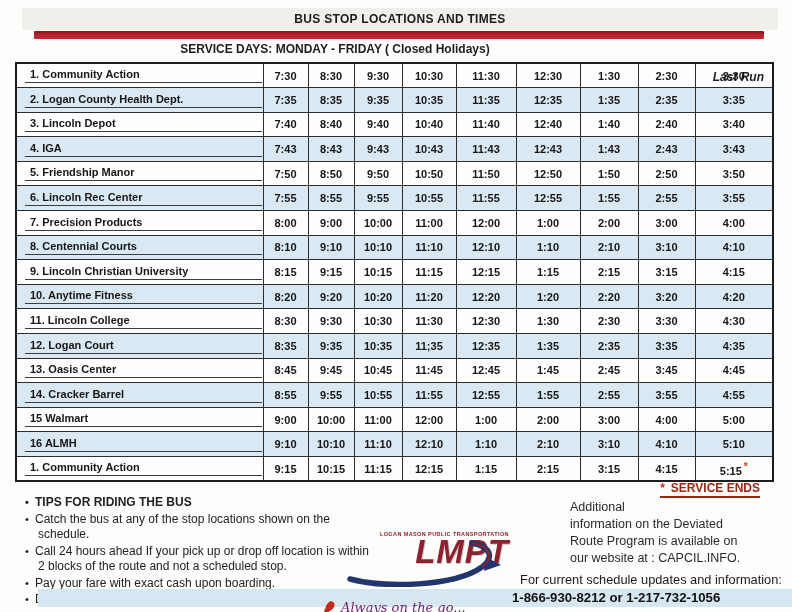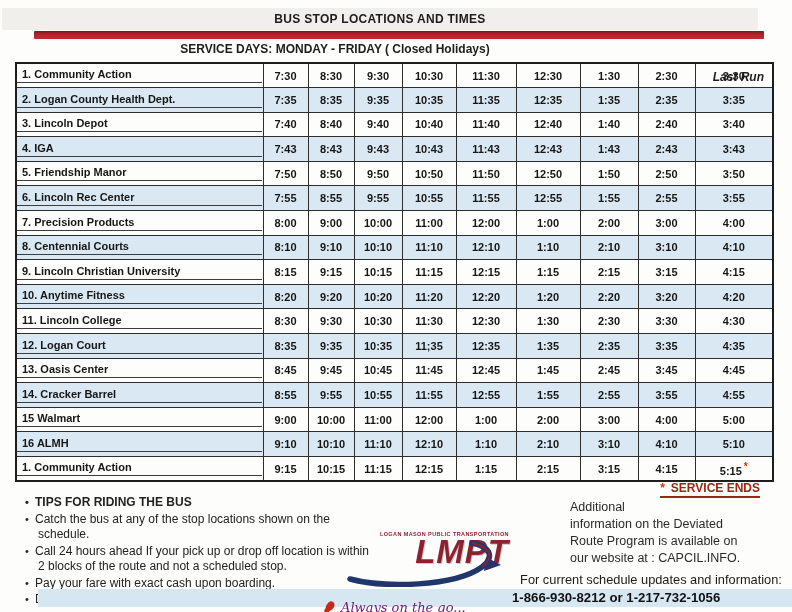--- a/index.html
+++ b/index.html
@@ -2,36 +2,36 @@
 <html><head>
 <meta charset="utf-8">
 <style>
   html,body{margin:0;padding:0;background:#e8e8e8;}
   .page{
     position:relative;width:792px;height:612px;background:#fdfdfb;
     font-family:"Liberation Sans",sans-serif;color:#1d1d1d;overflow:hidden;
     margin:0 auto;
   }
   
-  .title-band{position:absolute;left:2px;top:8px;width:756px;height:22px;
+  .title-band{position:absolute;left:22px;top:8px;width:756px;height:22px;
     background:#f0efec;display:flex;align-items:center;justify-content:center;}
   .title{font-size:12px;font-weight:bold;letter-spacing:.3px;color:#1c1c1c;}
   .red-bar{position:absolute;left:34px;top:31px;width:730px;height:8px;
     background:linear-gradient(#7e171c 0%,#b5232a 45%,#c42b31 100%);border-radius:1px;}
   .service-days{position:absolute;left:335px;top:42px;transform:translateX(-50%);
     font-size:12px;font-weight:bold;white-space:nowrap;}
   .last-run{position:absolute;right:28px;top:42px;font-size:12px;font-weight:bold;font-style:italic;margin-top:28px;}
   
   table.schedule{position:absolute;left:15px;top:62px;width:757px;
     border-collapse:collapse;table-layout:fixed;border:2px solid #1d1d1d;}
   table.schedule td{border:1px solid #2d2d2d;height:24.6px;box-sizing:border-box;
     padding:0;font-size:11px;font-weight:bold;color:#161616;overflow:hidden;}
   td.stop{vertical-align:bottom;}
   span.stop-line{display:block;border-bottom:1px solid #3d3d3d;
-    padding:1px 2px 2px 5px;margin:0 1px 4px 0;white-space:nowrap;}
+    padding:1px 2px 2px 5px;margin:0 1px 4px 8px;white-space:nowrap;}
   td.time{text-align:center;vertical-align:middle;white-space:nowrap;}
   tr.stripe{background:#d9e8f2;}
   sup.ast{color:#d3310f;font-weight:bold;font-size:10px;margin-left:2px;}
   
   .tips{position:absolute;left:25px;top:486px;width:352px;font-size:12px;line-height:15.5px;color:#222;}
   .tip{padding-left:13px;text-indent:-13px;margin:0 0 1px 0;}
   .tip::before{content:"\2022\00a0\00a0";font-size:11px;}
   .tip-head{font-weight:bold;margin-top:9px;}
   
   .service-ends{position:absolute;right:32px;top:481px;font-size:12px;font-weight:bold;

